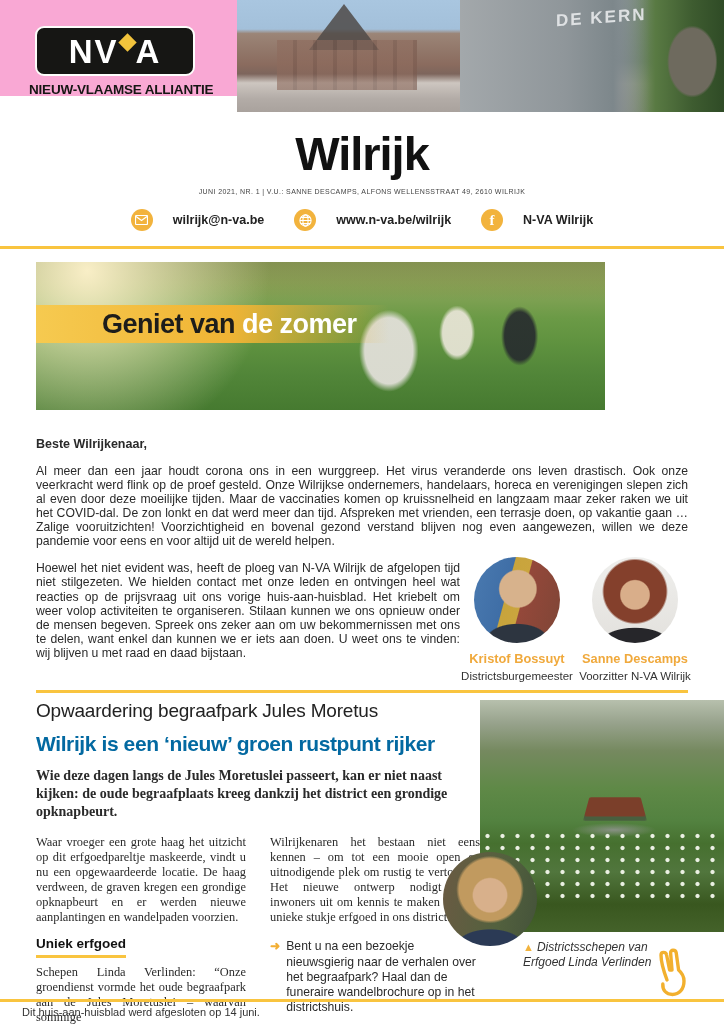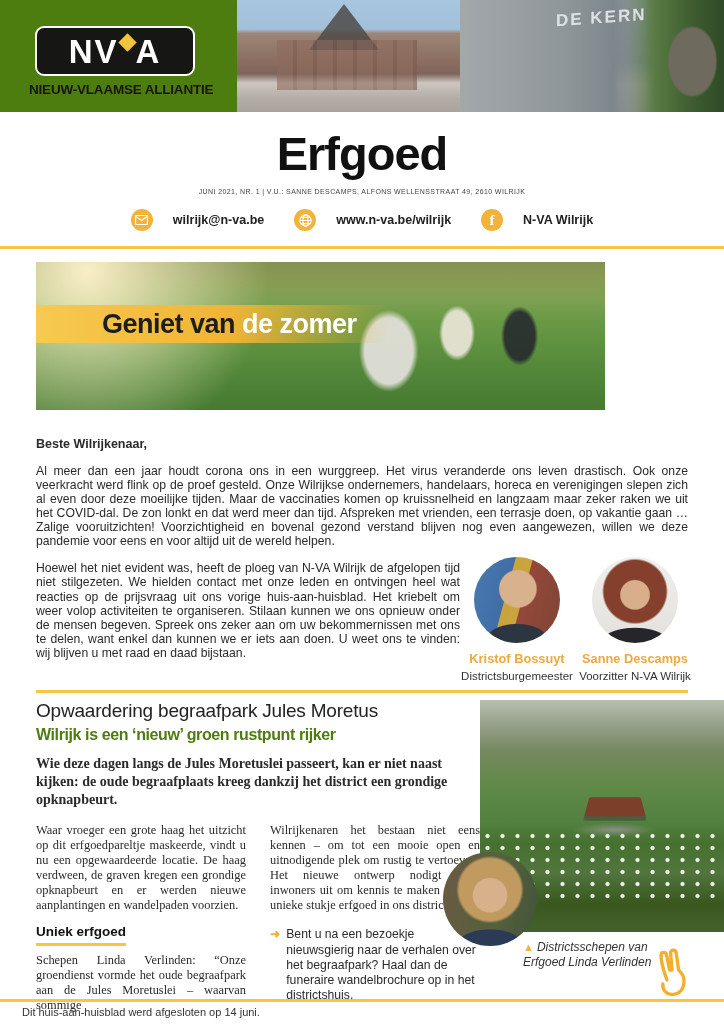--- a/index.html
+++ b/index.html
@@ -4,21 +4,21 @@
 <style>
   * { margin:0; padding:0; box-sizing:border-box; }
   html,body { width:724px; height:1024px; }
   body {
     position:relative; background:#fff; overflow:hidden;
     font-family:"Liberation Sans", sans-serif; color:#2a2a2a;
   }
 
   
   .banner { position:absolute; top:0; left:0; width:724px; height:112px; display:flex; }
-  .banner-left { width:237px; height:112px; background:#4d7c0f; position:relative; flex:0 0 237px; }
+  .banner-left { width:237px; height:96px; background:#f9a8d4; position:relative; flex:0 0 237px; }
   .logo-box {
     position:absolute; left:35px; top:26px; width:160px; height:50px;
     background:#161614; border:2px solid #fdfdfb; border-radius:9px;
     display:flex; align-items:center; justify-content:center;
   }
   .logo-letters { color:#fff; font-weight:bold; font-size:33px; letter-spacing:2px; line-height:1; display:flex; align-items:center; }
   .logo-diamond { width:13px; height:13px; background:#f2c33c; transform:rotate(45deg); margin:0 2px 18px 2px; }
   .logo-sub { position:absolute; left:29px; top:82px; font-size:13.5px; font-weight:bold; color:#161614; white-space:nowrap; letter-spacing:-0.2px; }
 
   .banner-photo1 { flex:0 0 223px; height:112px; position:relative; overflow:hidden;
@@ -95,21 +95,21 @@
       radial-gradient(circle at 50% 40%, #84402c 0 46%, rgba(132,64,44,0) 49%),
       linear-gradient(180deg, #efefed 0%, #e3e1dd 100%);
   }
   .pname { color:#f0a93c; font-weight:bold; font-size:12.8px; white-space:nowrap; }
   .prole { color:#333; font-size:11.5px; margin-top:3px; white-space:nowrap; margin-left:-12px; margin-right:-12px; }
 
   
   .article { position:absolute; top:700px; left:0; width:724px; height:300px; }
   .article-text { padding-left:36px; width:480px; }
   .overline { font-size:19px; color:#222; letter-spacing:-0.2px; }
-  .headline { font-size:16px; font-weight:bold; color:#4d7c0f; margin-top:4px; letter-spacing:-0.4px; }
+  .headline { font-size:21px; font-weight:bold; color:#0369a1; margin-top:10px; letter-spacing:-0.4px; }
   .lead { font-family:"Liberation Serif", serif; font-weight:bold; font-size:14px; line-height:1.3; width:444px; margin-top:11px; }
   .cols { display:flex; gap:24px; width:444px; margin-top:13px; }
   .col { width:210px; font-family:"Liberation Serif", serif; font-size:12.4px; line-height:1.22; text-align:justify; }
   .subhead { font-family:"Liberation Sans", sans-serif; font-weight:bold; font-size:13.5px; color:#111;
     display:inline-block; border-bottom:3px solid #f9c43f; padding-bottom:2px; margin:11px 0 7px; }
   .bullet { font-family:"Liberation Sans", sans-serif; font-size:12.2px; line-height:1.25; text-align:left;
     display:flex; gap:6px; margin-top:14px; }
   .arrow { color:#f2af35; font-weight:bold; flex:0 0 auto; }
 
   .article-photo { position:absolute; top:0; right:0; width:244px; height:232px;
@@ -151,21 +151,21 @@
     </div>
     <div class="logo-sub">NIEUW-VLAAMSE ALLIANTIE</div>
   </div>
   <div class="banner-photo1"></div>
   <div class="banner-photo2">
     <div class="kern-sign">DE KERN</div>
   </div>
 </div>
 
 <div class="masthead">
-  <div class="mast-title">Erfgoed</div>
+  <div class="mast-title">Wilrijk</div>
   <div class="issue-line">JUNI 2021, NR. 1  |  V.U.: SANNE DESCAMPS, ALFONS WELLENSSTRAAT 49, 2610 WILRIJK</div>
   <div class="contacts">
     <div class="contact">
       <span class="cicon">
         <svg width="13" height="10" viewBox="0 0 13 10">
             <rect x="0.5" y="0.5" width="12" height="9" rx="1" fill="none" stroke="#fff" stroke-width="1.2"></rect>
             <path d="M1 1.5 L6.5 5.5 L12 1.5" fill="none" stroke="#fff" stroke-width="1.2"></path>
           </svg>
       </span>
       <span class="clabel">wilrijk@n-va.be</span>

